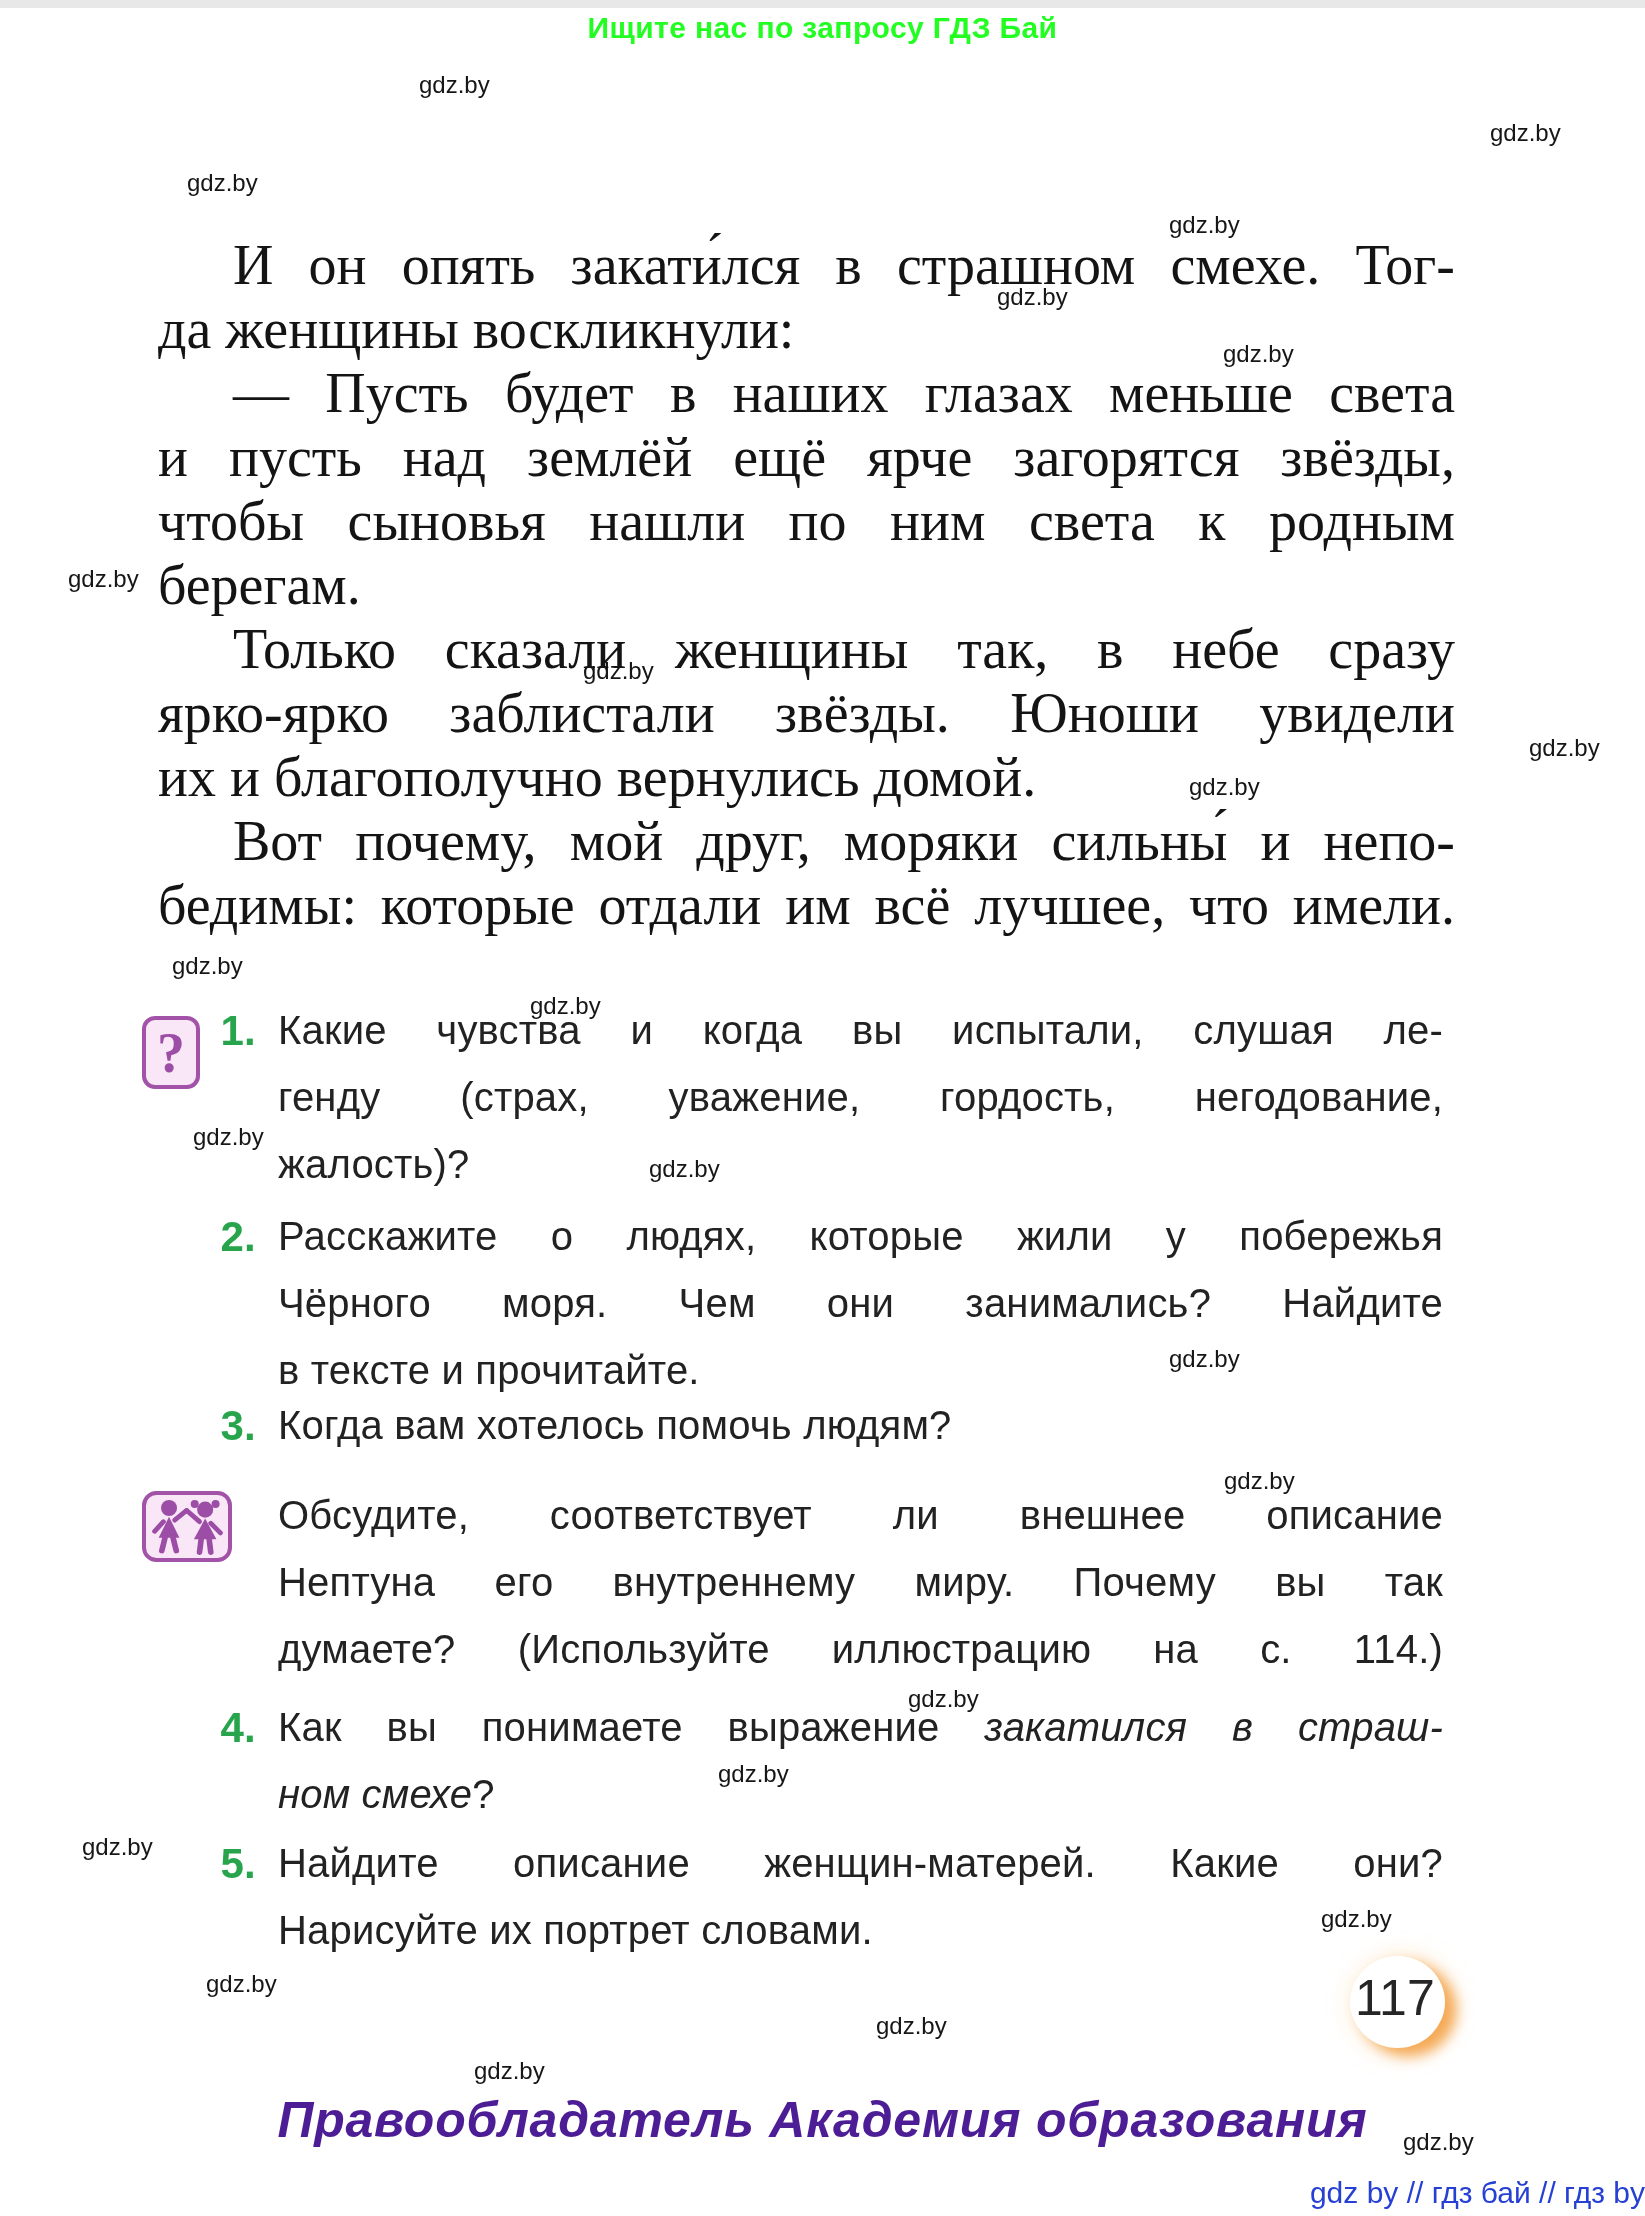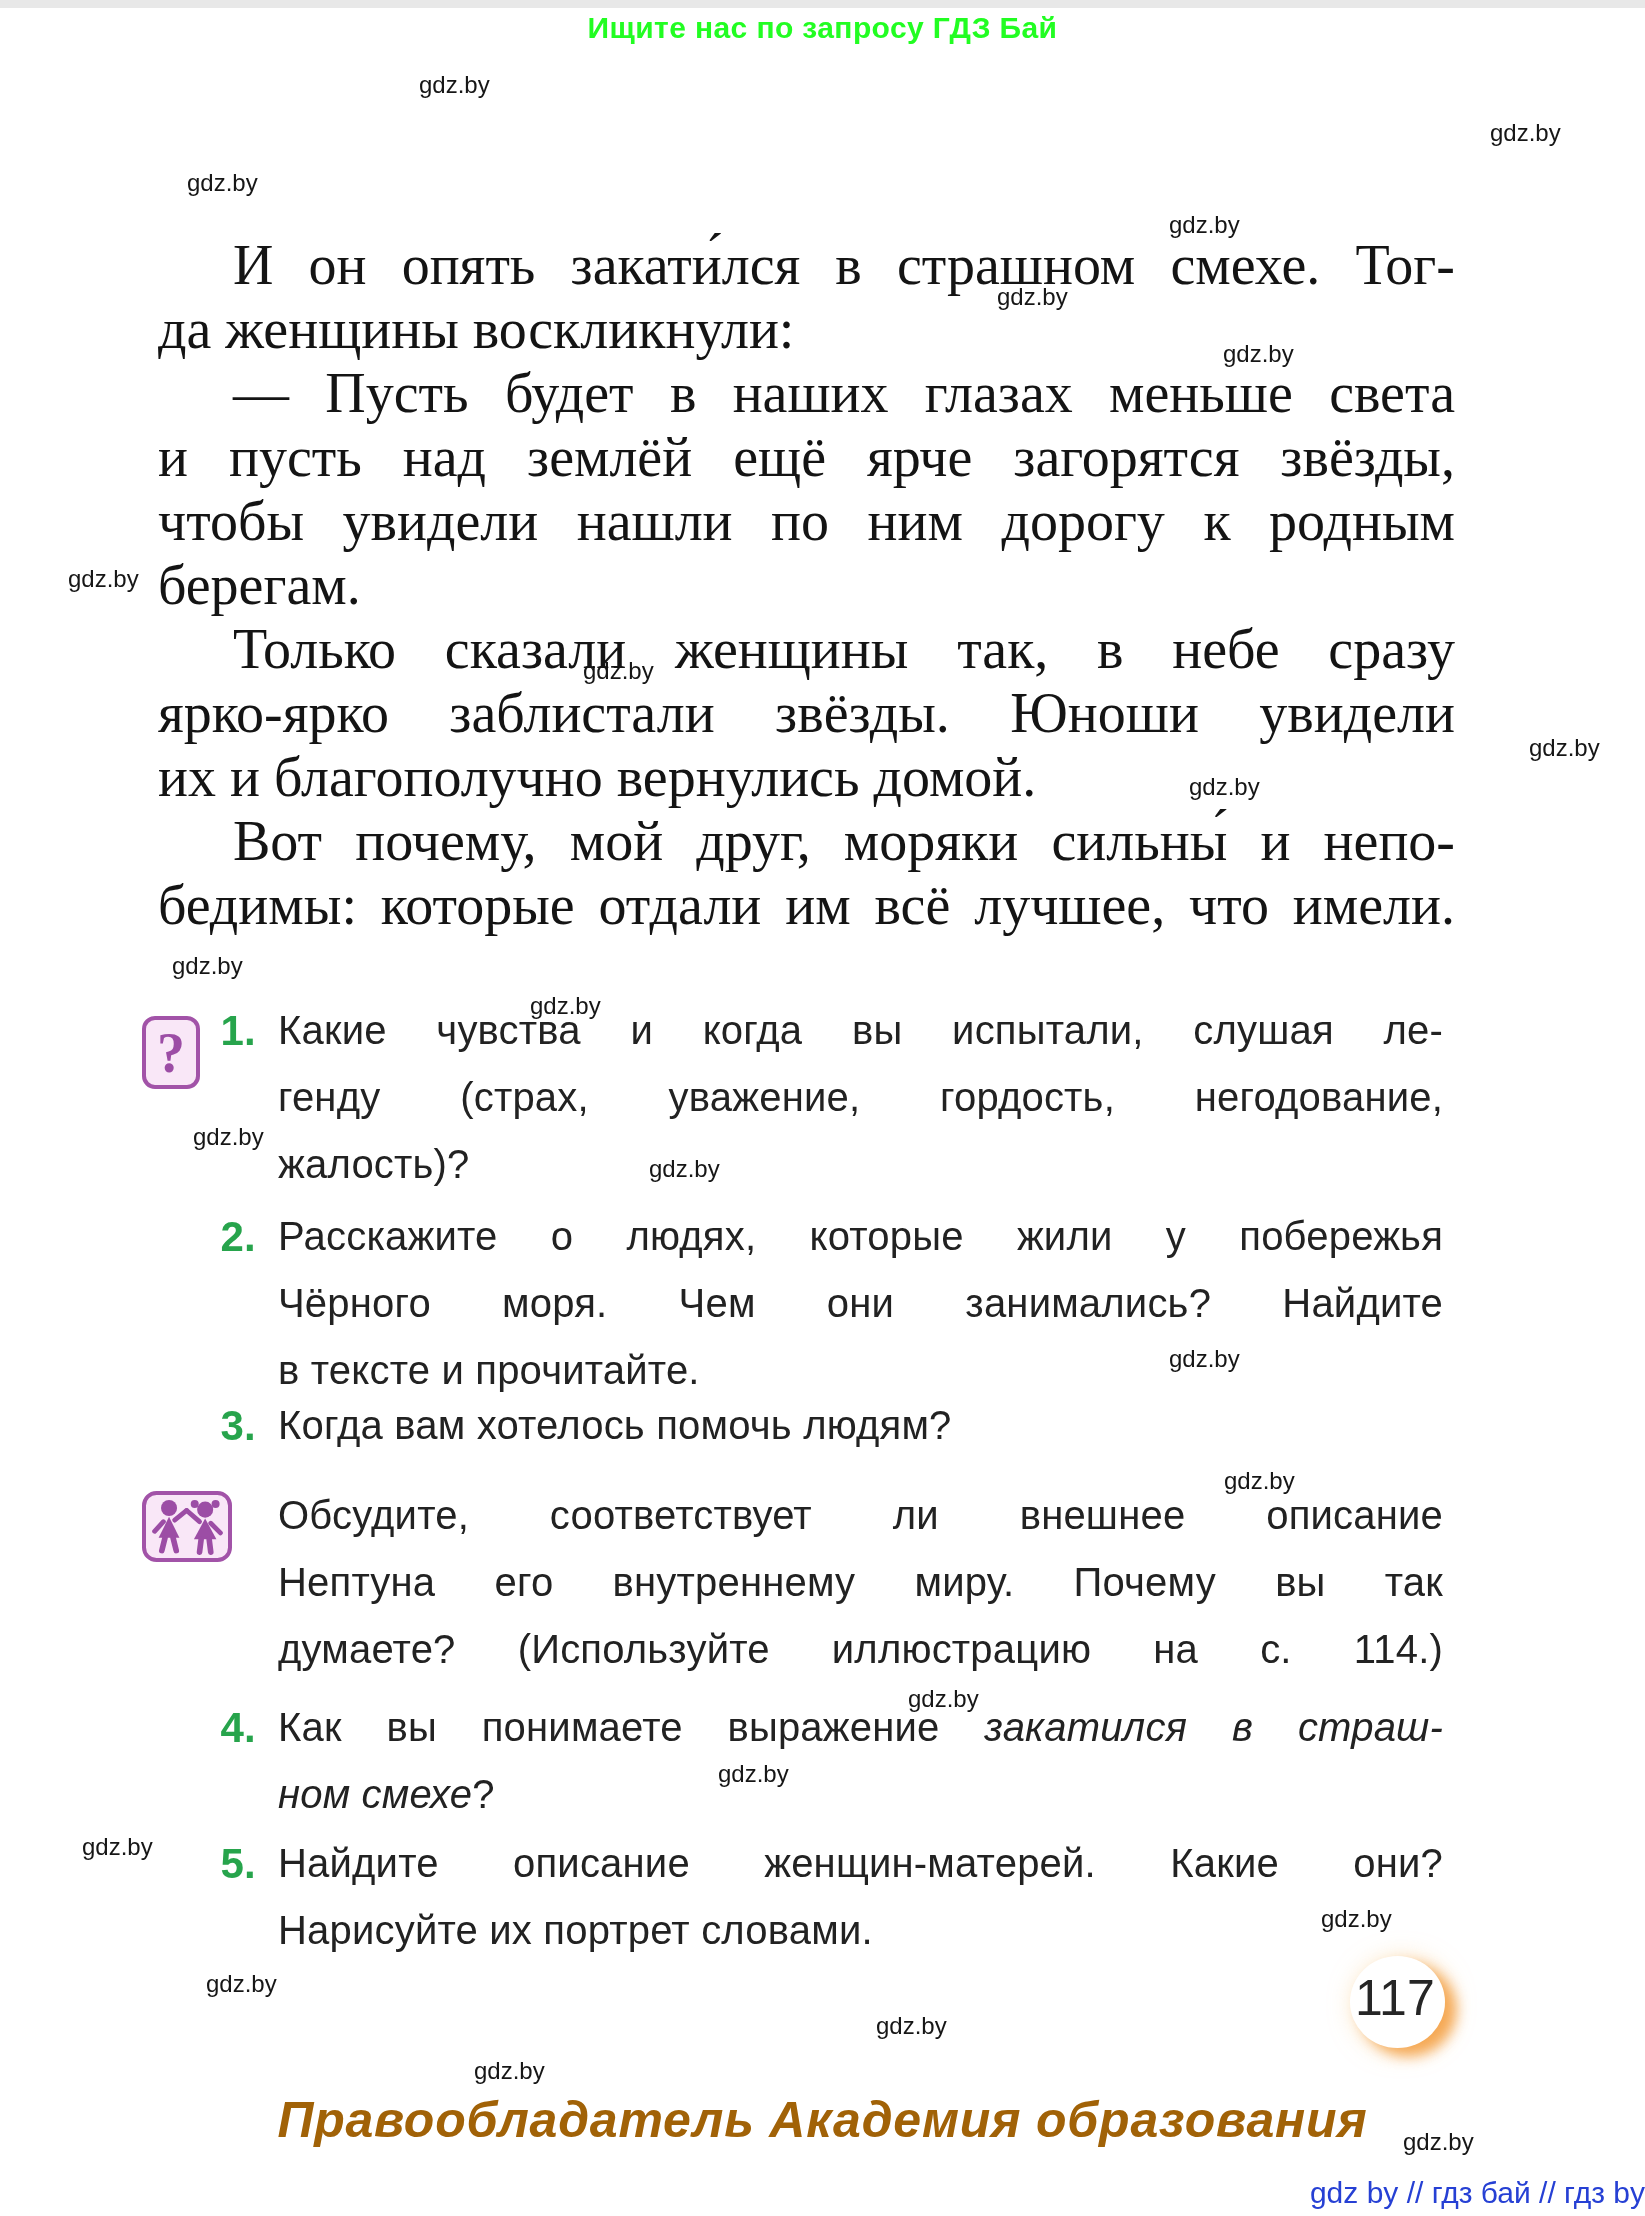--- a/index.html
+++ b/index.html
@@ -57,21 +57,21 @@
     font-size:50px;font-family:"Liberation Sans",sans-serif;
   }
   
   .wm{
     position:absolute;font-size:24px;color:#161616;white-space:nowrap;
     font-family:"Liberation Sans",sans-serif;
   }
   
   .copyright{
     position:absolute;top:2083px;left:0;width:100%;text-align:center;
-    font-style:italic;font-weight:bold;color:#a16207;font-size:50px;letter-spacing:0.8px;
+    font-style:italic;font-weight:bold;color:#4c1d95;font-size:50px;letter-spacing:0.8px;
   }
   .bottomlink{
     position:absolute;top:2168px;left:0;width:100%;text-align:right;
     color:#2640d4;font-size:30px;
   }
 </style>
 </head>
 <body>
 
 <div class="page">
@@ -104,21 +104,21 @@
       <span class="wm" style="left: 876px; top: 2004px;">gdz.by</span>
       <span class="wm" style="left: 474px; top: 2049px;">gdz.by</span>
       <span class="wm" style="left: 1403px; top: 2120px;">gdz.by</span>
     </div>
 
   <div class="story">
     <div class="tline indent fill">И он опять закати́лся в страшном смехе. Тог-</div>
     <div class="tline">да женщины воскликнули:</div>
     <div class="tline indent fill">— Пусть будет в наших глазах меньше света</div>
     <div class="tline fill">и пусть над землёй ещё ярче загорятся звёзды,</div>
-    <div class="tline fill">чтобы увидели нашли по ним дорогу к родным</div>
+    <div class="tline fill">чтобы сыновья нашли по ним света к родным</div>
     <div class="tline">берегам.</div>
     <div class="tline indent fill">Только сказали женщины так, в небе сразу</div>
     <div class="tline fill">ярко-ярко заблистали звёзды. Юноши увидели</div>
     <div class="tline">их и благополучно вернулись домой.</div>
     <div class="tline indent fill">Вот почему, мой друг, моряки сильны́ и непо-</div>
     <div class="tline fill">бедимы: которые отдали им всё лучшее, что имели.</div>
   </div>
 
   <div class="icon-q">
     <span>?</span>

